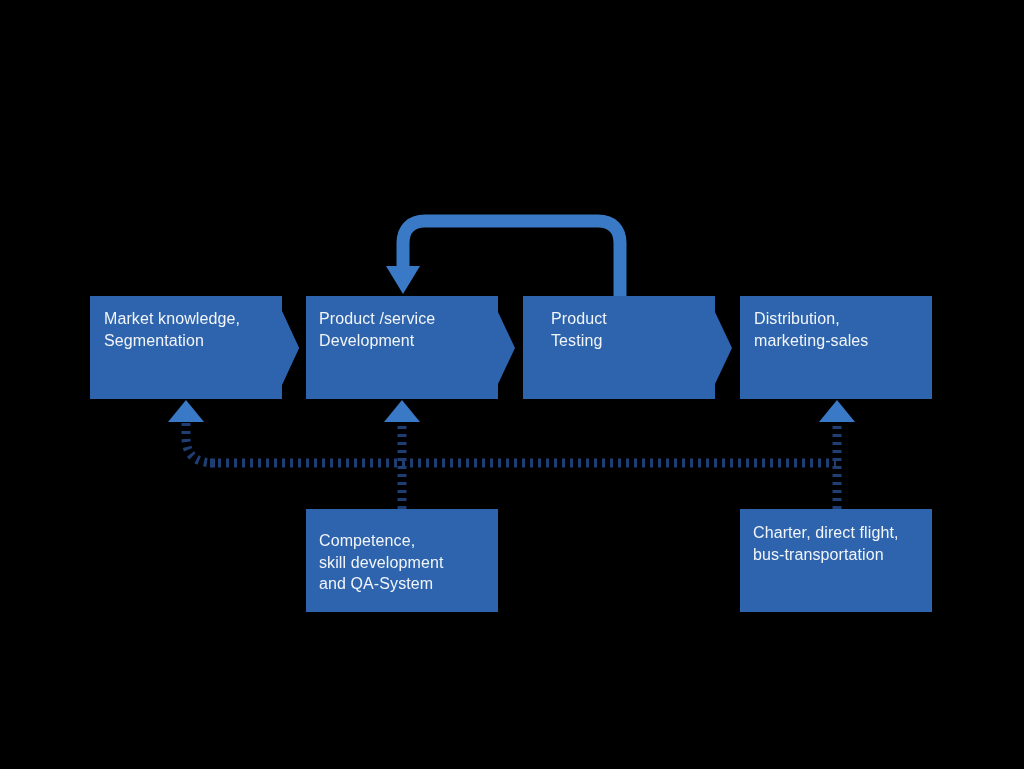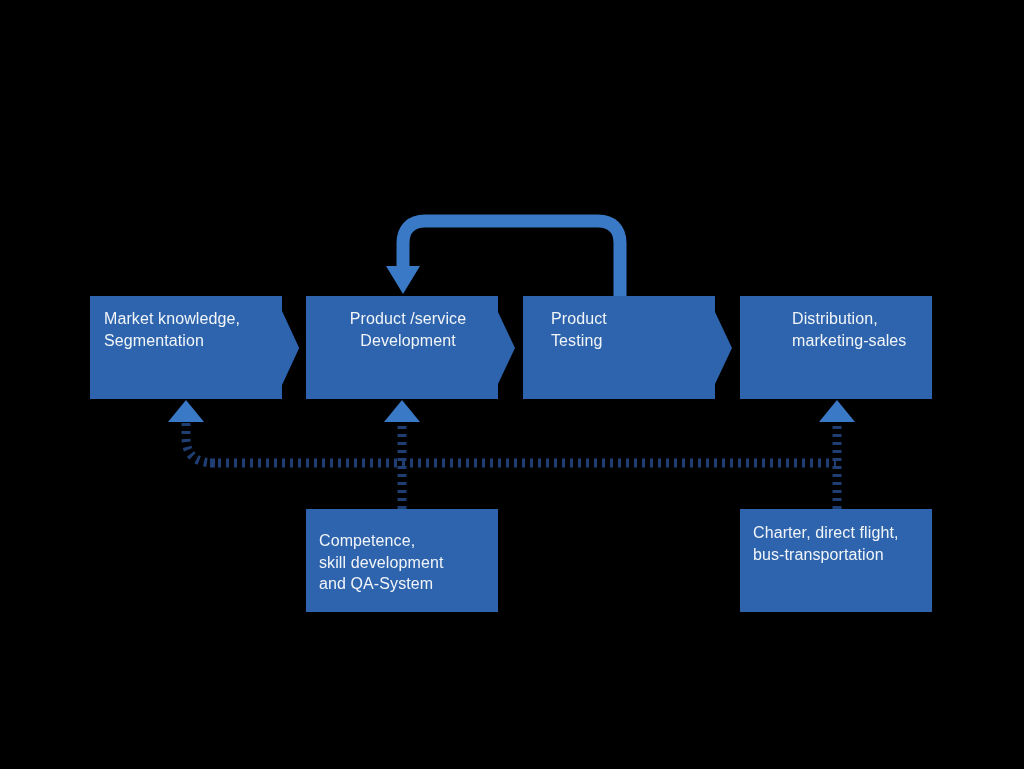--- a/index.html
+++ b/index.html
@@ -90,27 +90,27 @@
 
     <g>
       <rect x="306" y="509" width="192" height="103" fill="#2D64AD"></rect>
       <rect x="740" y="509" width="192" height="103" fill="#2D64AD"></rect>
     </g>
   </svg>
 
   <div class="node-label" style="left:104px; top:308px; width:178px;">Market knowledge,
 Segmentation</div>
 
-  <div class="node-label" style="left:319px; top:308px; width:178px;text-align:center;">Product /service
+  <div class="node-label" style="left:319px; top:308px; width:178px;">Product /service
 Development</div>
 
   <div class="node-label" style="left:536px; top:308px; width:178px;margin-left:15px;">Product
 Testing</div>
 
-  <div class="node-label" style="left:792px; top:308px; width:180px;">Distribution,
+  <div class="node-label" style="left:754px; top:308px; width:180px;">Distribution,
 marketing-sales</div>
 
   <div class="node-label" style="left:319px; top:530px; width:178px;">Competence,
 skill development
 and QA-System</div>
 
   <div class="node-label" style="left:753px; top:522px; width:182px;">Charter, direct flight,
 bus-transportation</div>
 
 </div>

